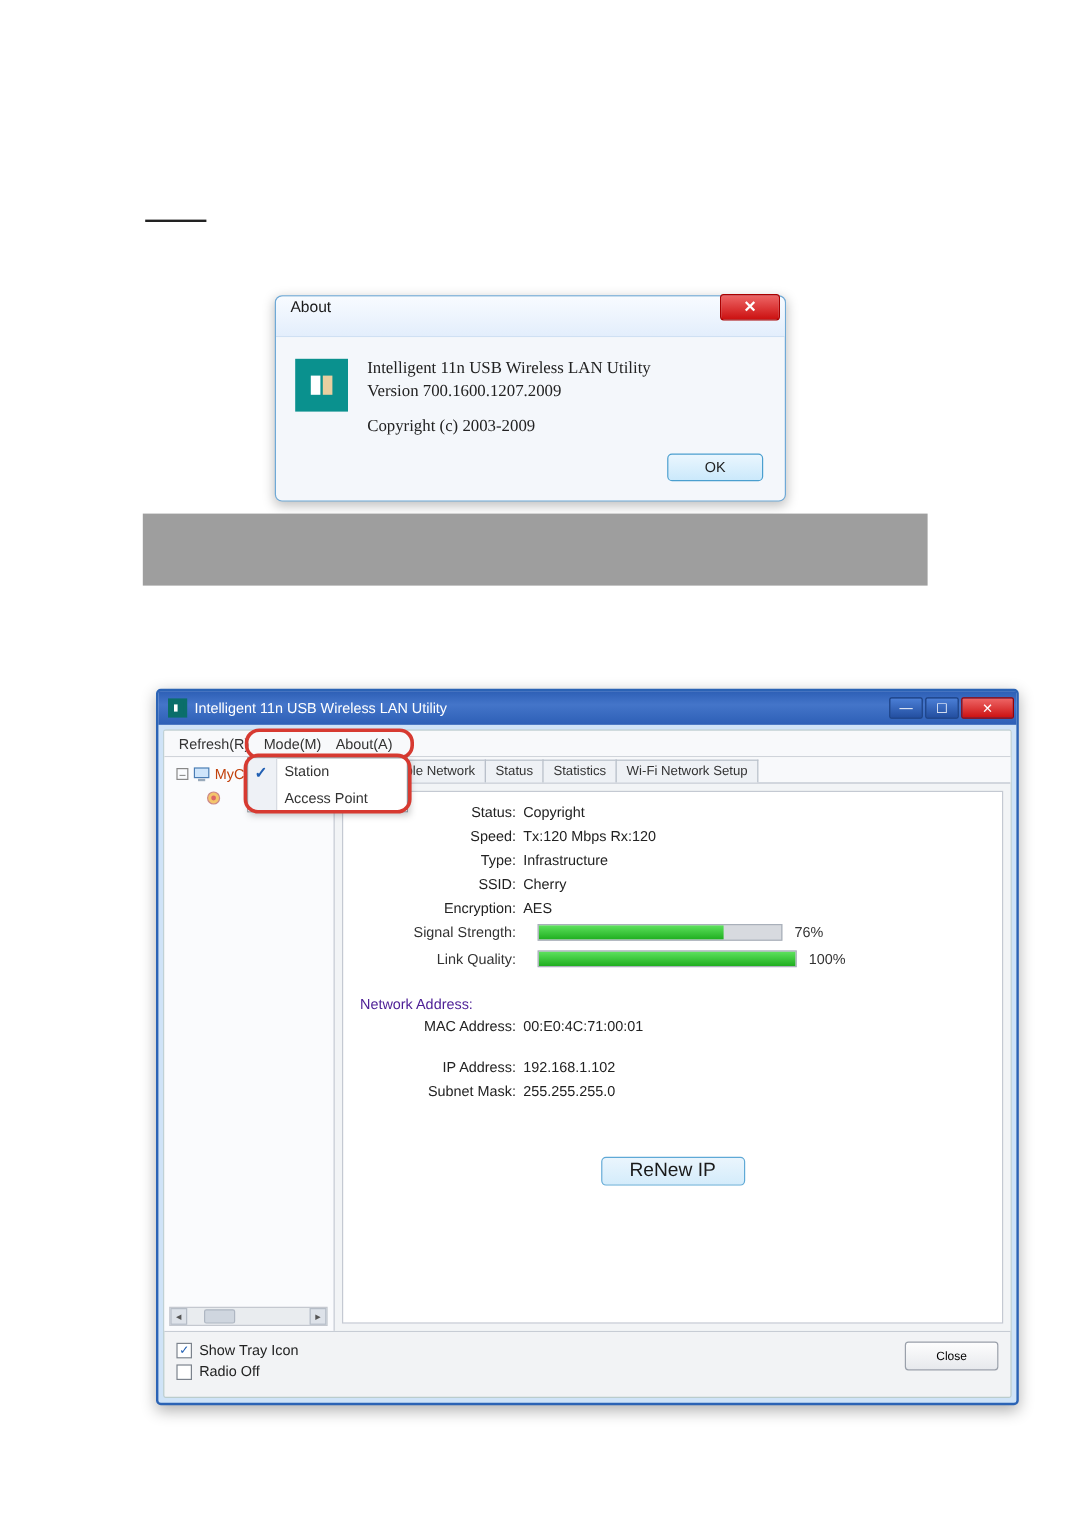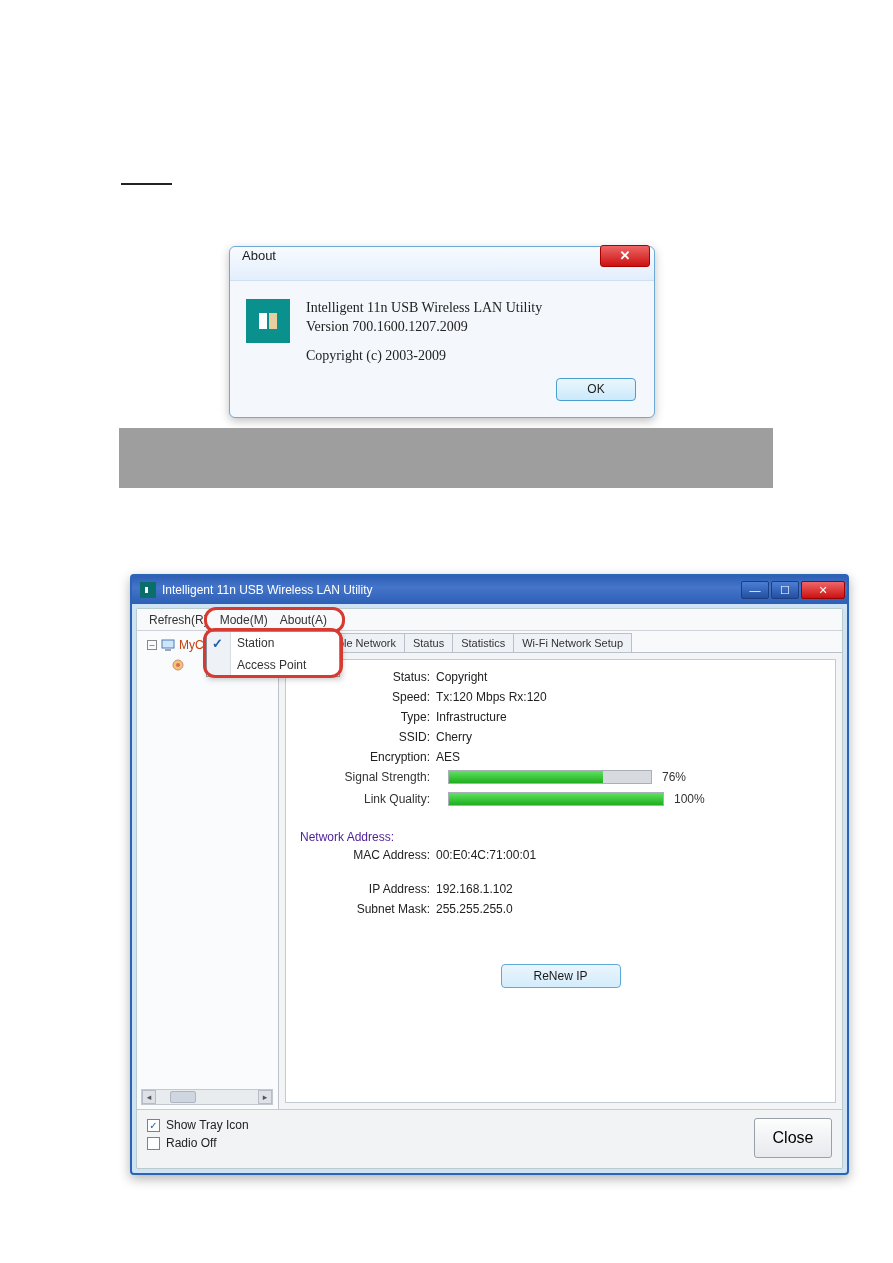--- a/index.html
+++ b/index.html
@@ -68,28 +68,28 @@
   .kvrow .k { width:130px; text-align:right; margin-right:6px; color:#222; }
   .kvrow .v { color:#222; }
   .barrow { display:flex; align-items:center; margin-bottom:8px; }
   .barrow .k { width:130px; text-align:right; margin-right:18px; }
   .bar { width:204px; height:14px; background:#d7dadf; border:1px solid #a9b0ba; position:relative; overflow:hidden; }
   .bar .fill { position:absolute; left:0; top:0; bottom:0; background:linear-gradient(#5ee25e,#1fae1f); }
   .bar.long { width:216px; }
   .pct { margin-left:10px; }
   .sect { margin-top:24px; margin-bottom:4px; color:#4c1d95; }
   .renew-row { display:flex; justify-content:center; margin-top:48px; }
-  .renew-btn { width:120px; height:24px; background:linear-gradient(#eaf5fd,#d4ecfb); border:1px solid #5fa9d6; border-radius:4px; font-size:12px; color:#1a1a1a; cursor:pointer; }
+  .renew-btn { width:120px; height:24px; background:linear-gradient(#eaf5fd,#d4ecfb); border:1px solid #5fa9d6; border-radius:4px; font-size:16px; color:#1a1a1a; cursor:pointer; }
 
   .footer { border-top:1px solid #c7ccd4; padding:8px 10px 10px; display:flex; align-items:flex-start; font-size:12px; color:#222; }
   .footer .col1 { width:180px; }
   .footer .col2 { flex:1; padding-left:8px; }
   .chk { display:flex; align-items:center; gap:6px; margin-bottom:4px; }
   .chkbox { width:13px; height:13px; border:1px solid #7b828c; background:#fff; display:flex; align-items:center; justify-content:center; font-size:10px; color:#205fb3; }
-  .close-btn { width:78px; height:40px; background:linear-gradient(#fdfdfd,#e7e9ed); border:1px solid #9aa0aa; border-radius:3px; font-size:16px; cursor:pointer; margin-left:auto; align-self:flex-start; }
+  .close-btn { width:78px; height:24px; background:linear-gradient(#fdfdfd,#e7e9ed); border:1px solid #9aa0aa; border-radius:3px; font-size:10px; cursor:pointer; margin-left:auto; align-self:flex-start; }
 
 </style>
 </head>
 <body>
 
 <div class="short-rule"></div>
 
 <div class="about-dlg">
   <div class="about-titlebar">
     <span class="title">About</span>

